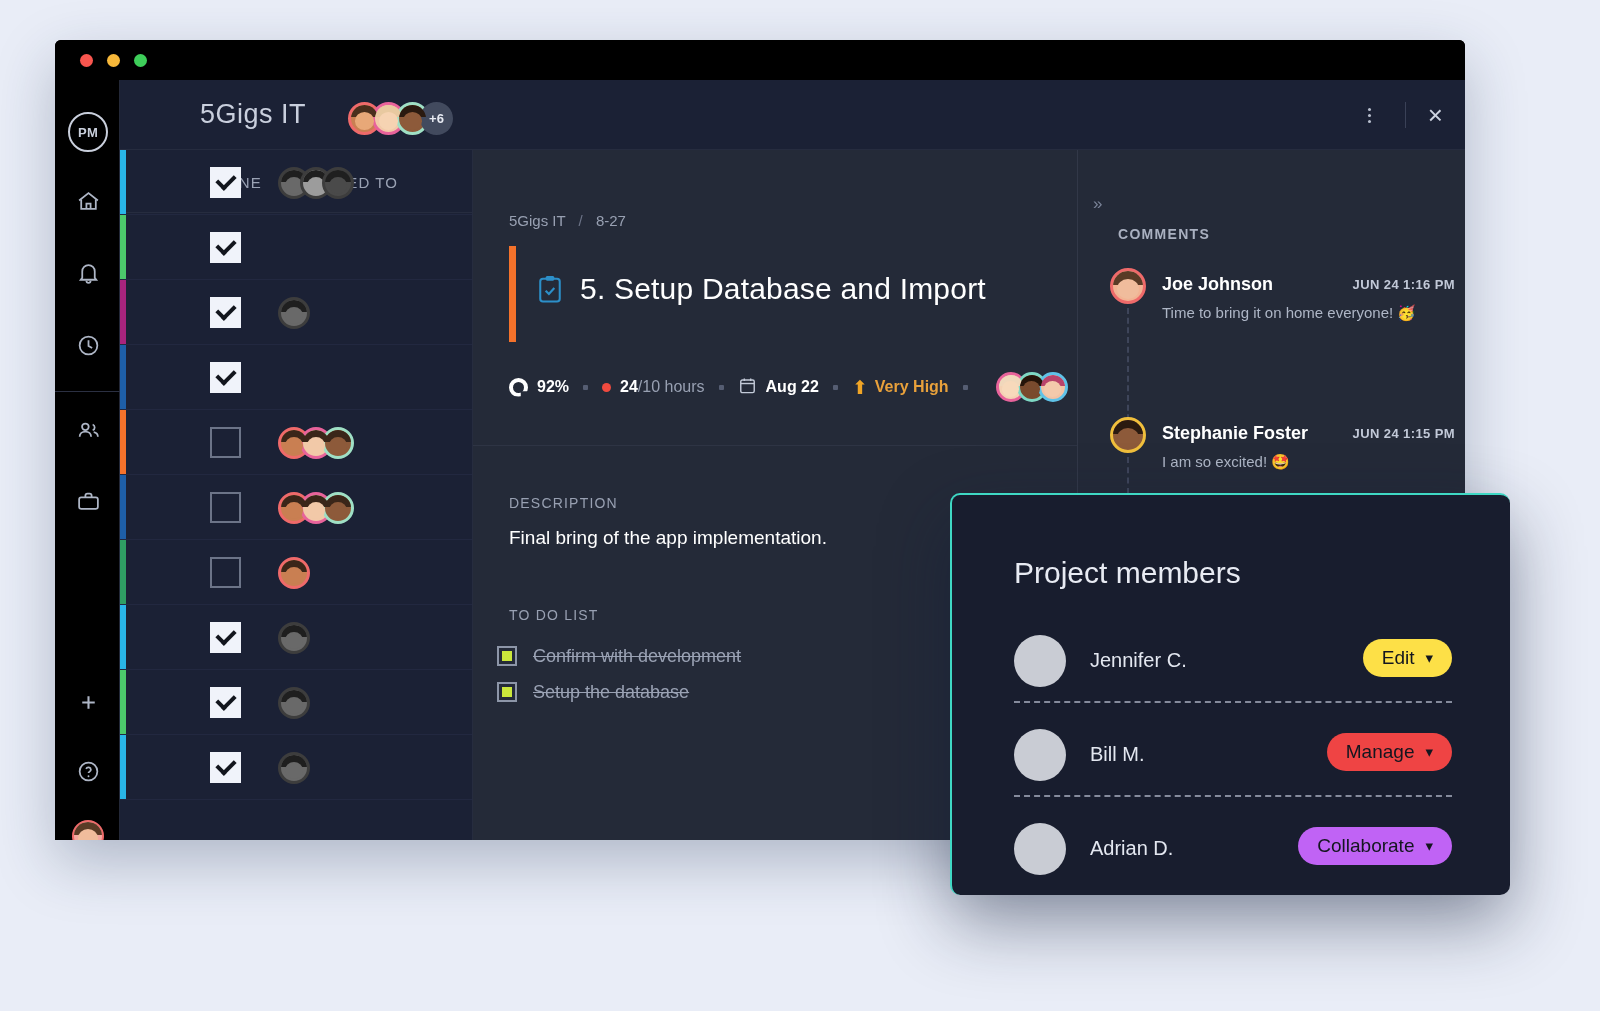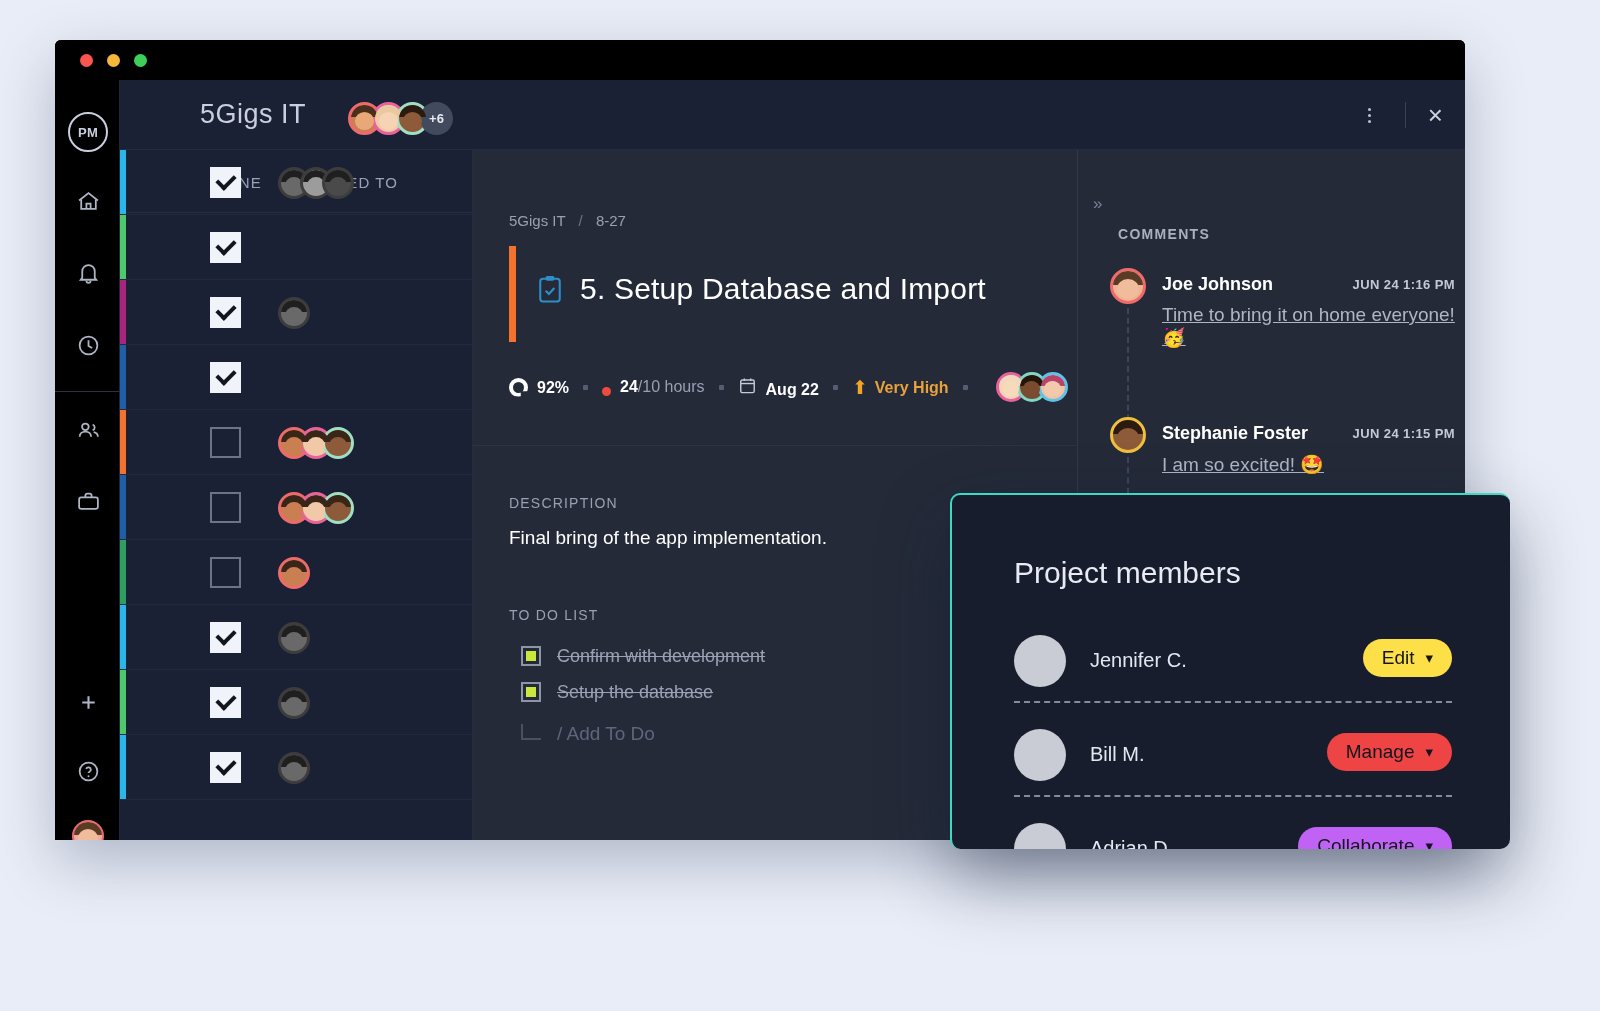--- a/index.html
+++ b/index.html
@@ -135,21 +135,21 @@
   #accentbar { position: absolute; left: 36px; top: 96px; width: 7px; height: 96px;
      background: #f4722b; }
   #task-title-row { position: absolute; left: 64px; top: 122px; display: flex; align-items: center; }
   #clipboard-icon { width: 26px; height: 28px; margin-right: 17px; }
   #task-title { font-size: 30px; color: #fff; font-weight: 500; letter-spacing: .2px; white-space: nowrap; }
 
   #meta-row { position: absolute; left: 36px; top: 222px; display: flex; align-items: center;
      font-size: 16px; color: #ccd2df; }
   #meta-row .dotsep { width: 5px; height: 5px; background: #555d72; border-radius: 1px;
      margin: 0 14px; display: block; }
-  .meta-item { display: flex; align-items: flex-end; }
+  .meta-item { display: flex; align-items: center; }
   #progress-ring { width: 19px; height: 19px; border-radius: 50%;
      border: 4px solid #fff; margin-right: 9px;
      clip-path: polygon(0 0, 100% 0, 100% 72%, 62% 72%, 62% 100%, 0 100%); }
   #hours-dot { width: 9px; height: 9px; border-radius: 50%; background: #f04a3f; margin-right: 9px; }
   .hours-used { color: #fff; font-weight: bold; }
   .hours-total { color: #98a0b2; }
   #cal-icon { margin-right: 9px; }
   #due-date { color: #fff; font-weight: bold; }
   #prio-label { color: #e9a13b; font-weight: bold; }
   #prio-arrow { color: #f0a526; font-size: 19px; margin-right: 7px; line-height: 1; }
@@ -160,21 +160,21 @@
   #meta-avatars .av:first-child { margin-left: 0; }
 
   #detail-divider { position: absolute; left: 0; top: 295px; width: 100%; height: 1px; background: #2e3444; }
 
   .sec-label { position: absolute; left: 36px; font-size: 14px; color: #98a0b2;
      letter-spacing: 1.2px; font-weight: 500; }
   #desc-label { top: 345px; }
   #desc-text { position: absolute; left: 36px; top: 377px; font-size: 19px; color: #fff; }
   #todo-label { top: 457px; }
 
-  #todo-list { position: absolute; left: 48px; top: 488px; }
+  #todo-list { position: absolute; left: 24px; top: 488px; }
   .todo-item { display: flex; align-items: center; height: 36px; }
   .todo-box { width: 20px; height: 20px; margin-right: 16px; flex: none; }
   .todo-box.done { border: 2px solid #8d96a8; display:flex; align-items:center; justify-content:center; }
   .todo-box.done:after { content:""; width: 10px; height: 10px; background: #cbe73b; display:block; }
   .todo-box.open { border: 2px solid #8d96a8; }
   .todo-text { font-size: 18px; color: #fff; }
   .todo-item.completed .todo-text { color: #9aa2b4; text-decoration: line-through; }
   #addtodo { display: flex; align-items: center; height: 40px; margin-top: 4px; }
   #addtodo .corner { width: 20px; height: 16px; border-left: 2px solid #4a5165;
      border-bottom: 2px solid #4a5165; margin-right: 16px; margin-bottom: 4px; }
@@ -193,30 +193,30 @@
   .comment { position: absolute; left: 32px; width: 345px; }
   .comment .av { position: absolute; left: 0; top: 0; width: 36px; height: 36px;
      border-radius: 50%; border: 3px solid; display:flex; align-items:center;
      justify-content:center; font-size: 17px; overflow: hidden; }
   .comment .thread { position: absolute; left: 17px; top: 40px; width: 0;
      border-left: 2px dashed #3e455a; }
   .comment .name { position: absolute; left: 52px; top: 6px; font-size: 18px;
      color: #fff; font-weight: 600; }
   .comment .time { position: absolute; right: 0; top: 9px; font-size: 13px;
      color: #c2c9d8; font-weight: bold; letter-spacing: .4px; }
-  .comment .msg { position: absolute; left: 52px; top: 36px; font-size: 19px; color: #aeb6c6; text-decoration: underline; }
+  .comment .msg { position: absolute; left: 52px; top: 36px; font-size: 15px; color: #aeb6c6; }
   #c1 { top: 118px; } #c1 .thread { height: 122px; }
   #c2 { top: 267px; } #c2 .thread { height: 140px; }
   #c3 { top: 415px; opacity: .45; } #c3 .thread { height: 60px; }
   #c3 .reactions { position: absolute; left: 330px; top: 85px; color: #7e8699; font-size: 15px; }
 
   
   #modal {
     position: absolute; left: 950px; top: 493px;
-    width: 560px; height: 356px;
+    width: 560px; height: 402px;
     background: #181d2e;
     border-radius: 10px;
     border-top: 2px solid #3fd8c4;
     border-left: 2px solid #3fd8c4;
     box-shadow: 0 28px 70px rgba(18,28,55,.45);
     overflow: hidden;
   }
   #modal-title { position: absolute; left: 62px; top: 61px; font-size: 30px;
      color: #e8ebf3; font-weight: 400; }
   .member-row { position: absolute; left: 62px; width: 438px; height: 62px; }
@@ -567,24 +567,20 @@
     <div class="sec-label" id="todo-label">TO DO LIST</div>
     <div id="todo-list">
         <div class="todo-item completed">
           <span class="todo-box done"></span>
           <span class="todo-text">Confirm with development</span>
         </div>
         <div class="todo-item completed">
           <span class="todo-box done"></span>
           <span class="todo-text">Setup the database</span>
         </div>
-        <div id="addtodo">
-          <span class="corner"></span>
-          <span class="ph">/ Add To Do</span>
-        </div>
       </div>
   </div>
 
   <div id="comments">
     <div id="collapse-icon">»</div>
     <div id="comments-label">COMMENTS</div>
 
     <div class="comment" id="c1">
       <span class="av" style="border-color:#ef6a6a;background:#f2b393">
         <span class="face">

